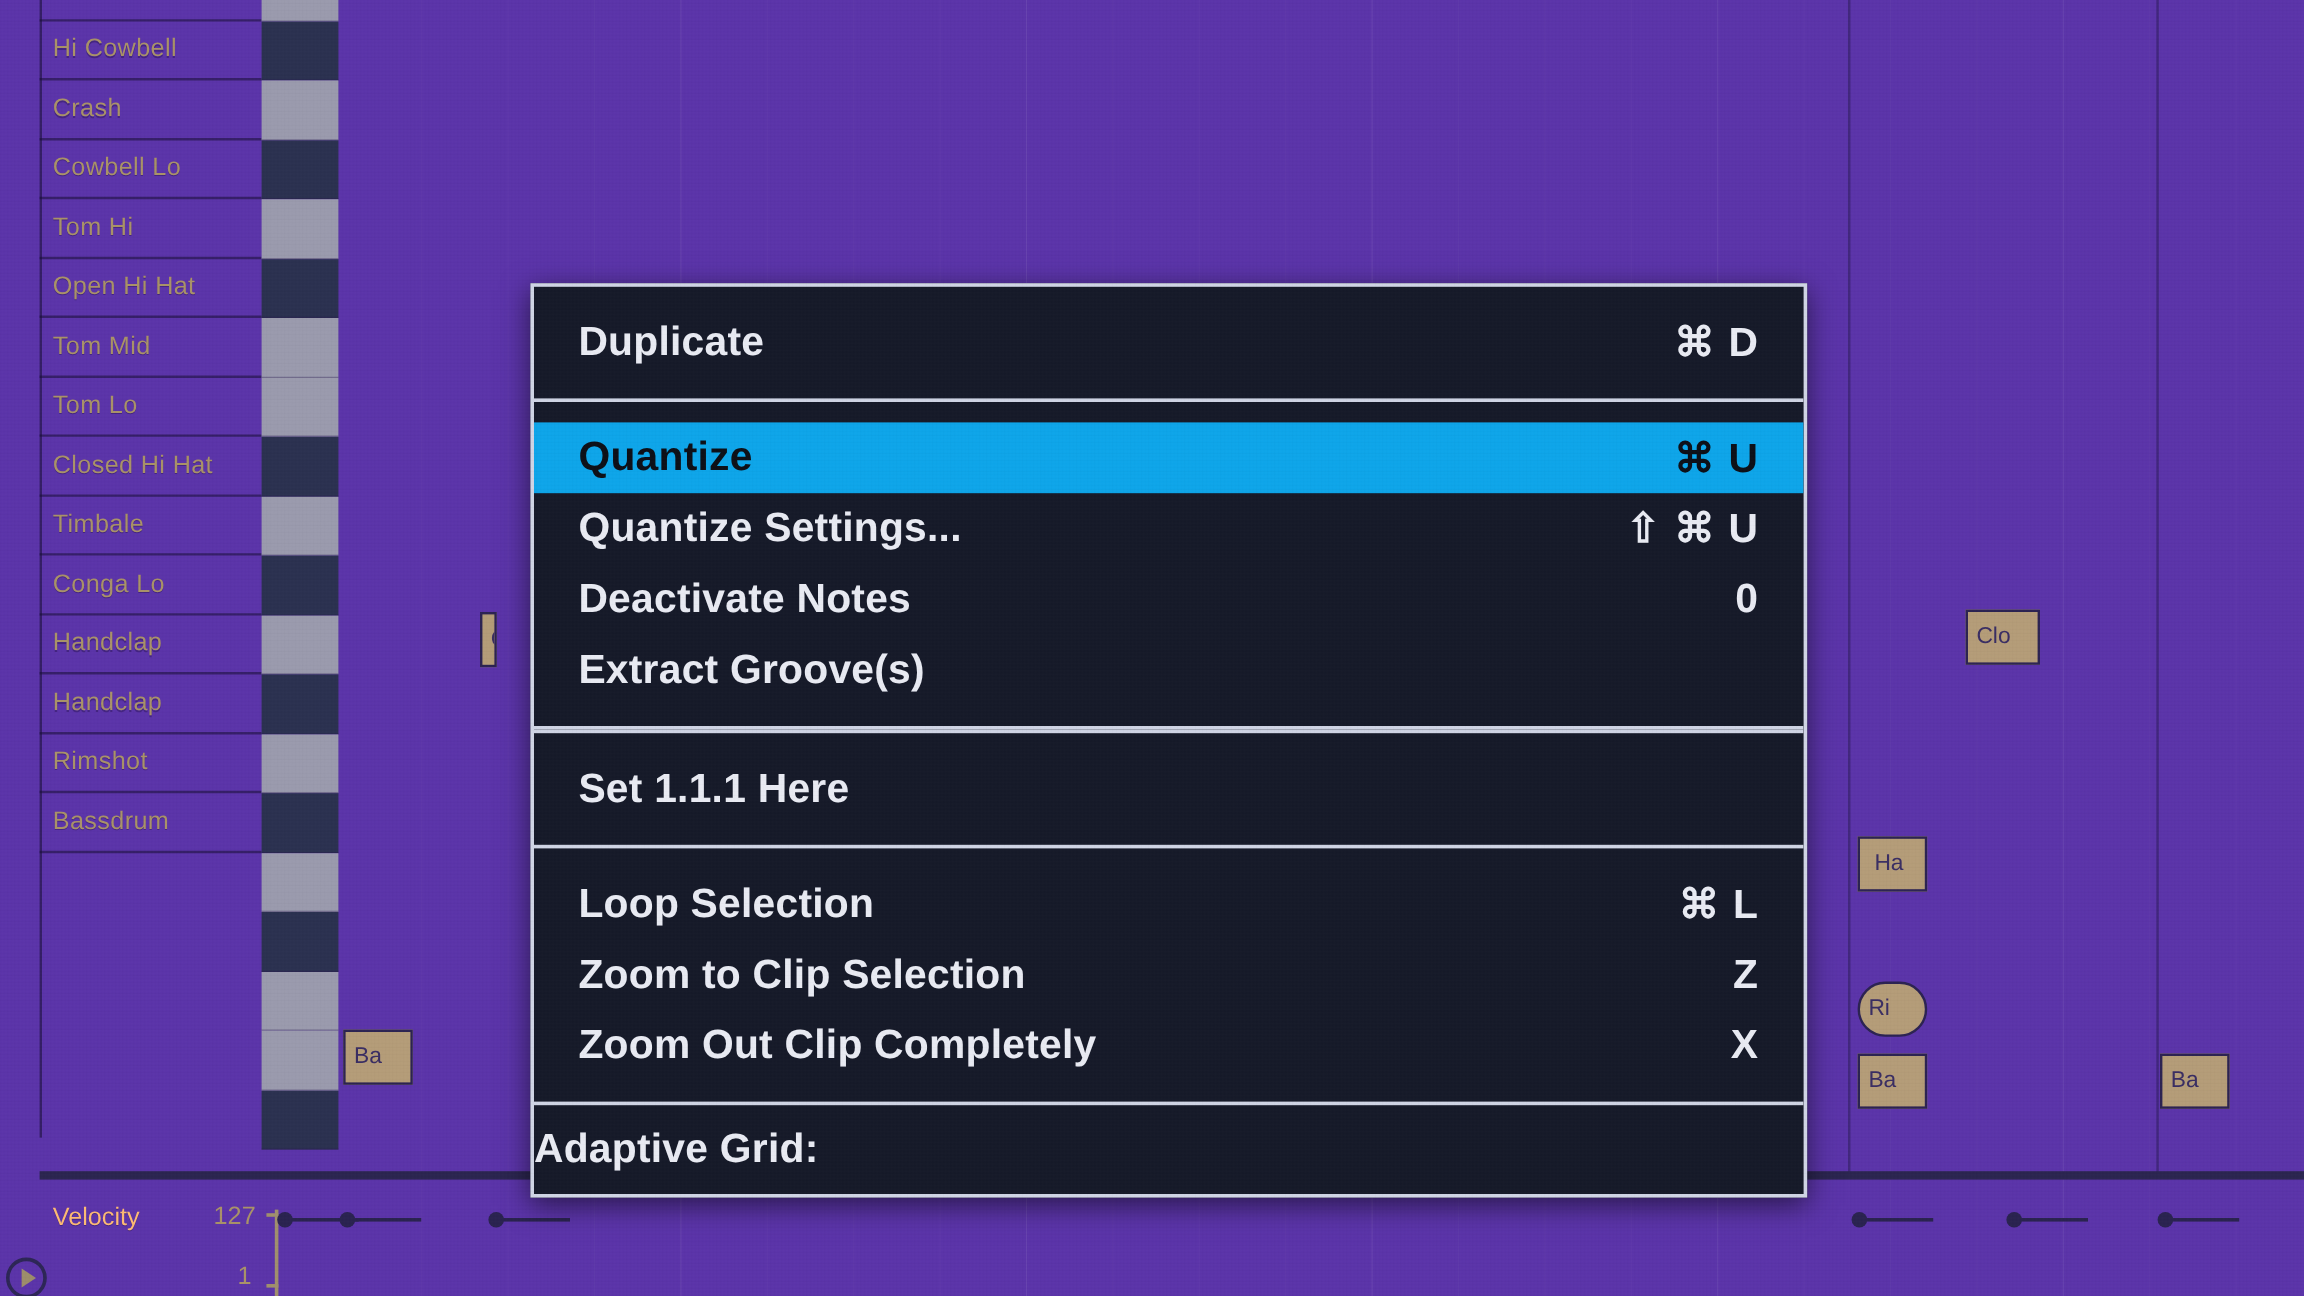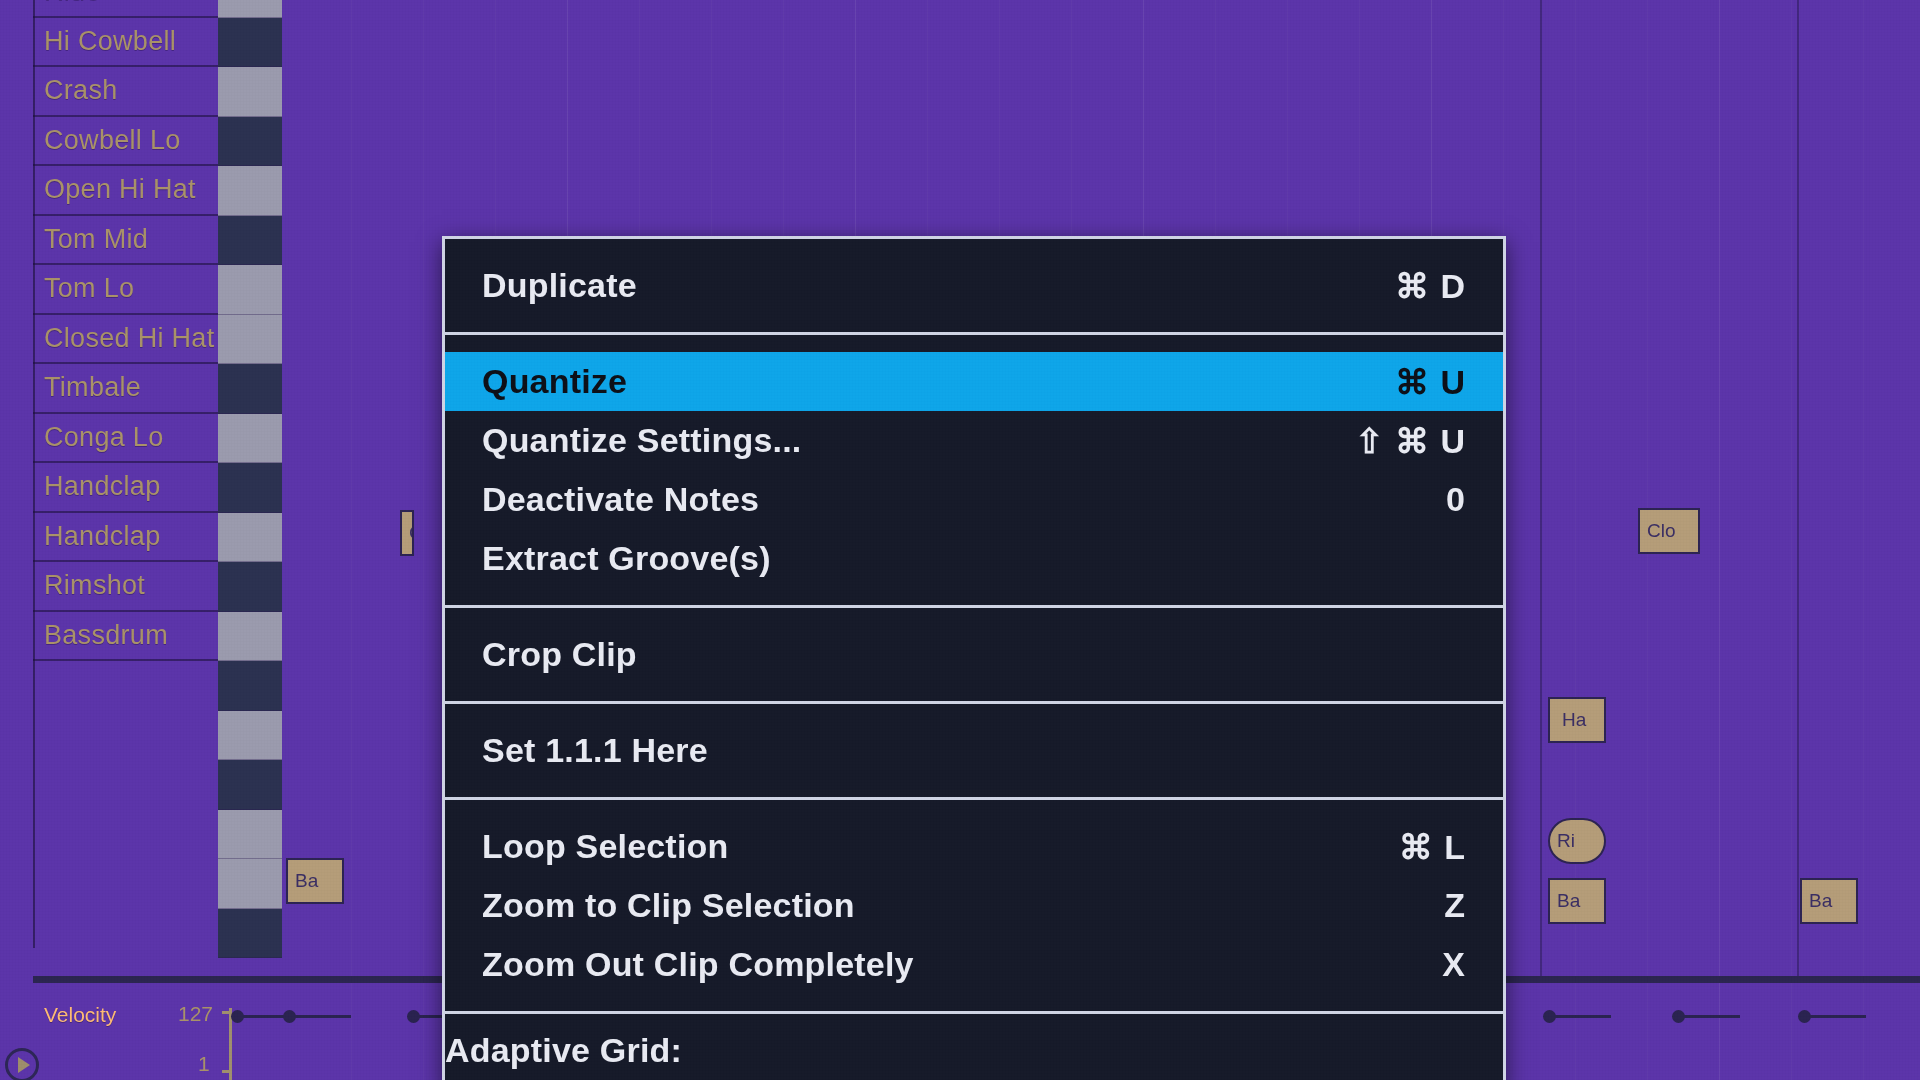--- a/index.html
+++ b/index.html
@@ -70,21 +70,21 @@
   .name-row {
     position: relative;
     height: 49.5px;
     box-sizing: border-box;
     border-bottom: 2px solid rgba(24,14,52,0.55);
     display: flex;
     align-items: center;
     padding-left: 11px;
   }
   .name-row span {
-    font-size: 27px;
+    font-size: 21px;
     letter-spacing: 0.3px;
     color: #a99268;
     text-shadow: 0 1px 0 rgba(40,20,80,0.45);
     white-space: nowrap;
   }
 
   
   .keys-col {
     position: absolute;
     left: 218px; top: 0;
@@ -267,20 +267,23 @@
         <span>Ride</span>
       </div>
       <div class="name-row">
         <span>Hi Cowbell</span>
       </div>
       <div class="name-row">
         <span>Crash</span>
       </div>
       <div class="name-row">
         <span>Cowbell Lo</span>
+      </div>
+      <div class="name-row">
+        <span>Tom Hi</span>
       </div>
       <div class="name-row">
         <span>Open Hi Hat</span>
       </div>
       <div class="name-row">
         <span>Tom Mid</span>
       </div>
       <div class="name-row">
         <span>Tom Lo</span>
       </div>
@@ -400,26 +403,20 @@
         <div class="ctx-item">
           <div class="ctx-label">Deactivate Notes</div>
           <div class="ctx-shortcut">0</div>
         </div>
         <div class="ctx-item">
           <div class="ctx-label">Extract Groove(s)</div>
           <div class="ctx-shortcut"></div>
         </div>
       </div>
       <div class="ctx-sep"></div>
-      <div class="ctx-group">
-        <div class="ctx-item">
-          <div class="ctx-label">Crop Clip</div>
-          <div class="ctx-shortcut"></div>
-        </div>
-      </div>
       <div class="ctx-sep"></div>
       <div class="ctx-group">
         <div class="ctx-item">
           <div class="ctx-label">Set 1.1.1 Here</div>
           <div class="ctx-shortcut"></div>
         </div>
       </div>
       <div class="ctx-sep"></div>
       <div class="ctx-group">
         <div class="ctx-item">

